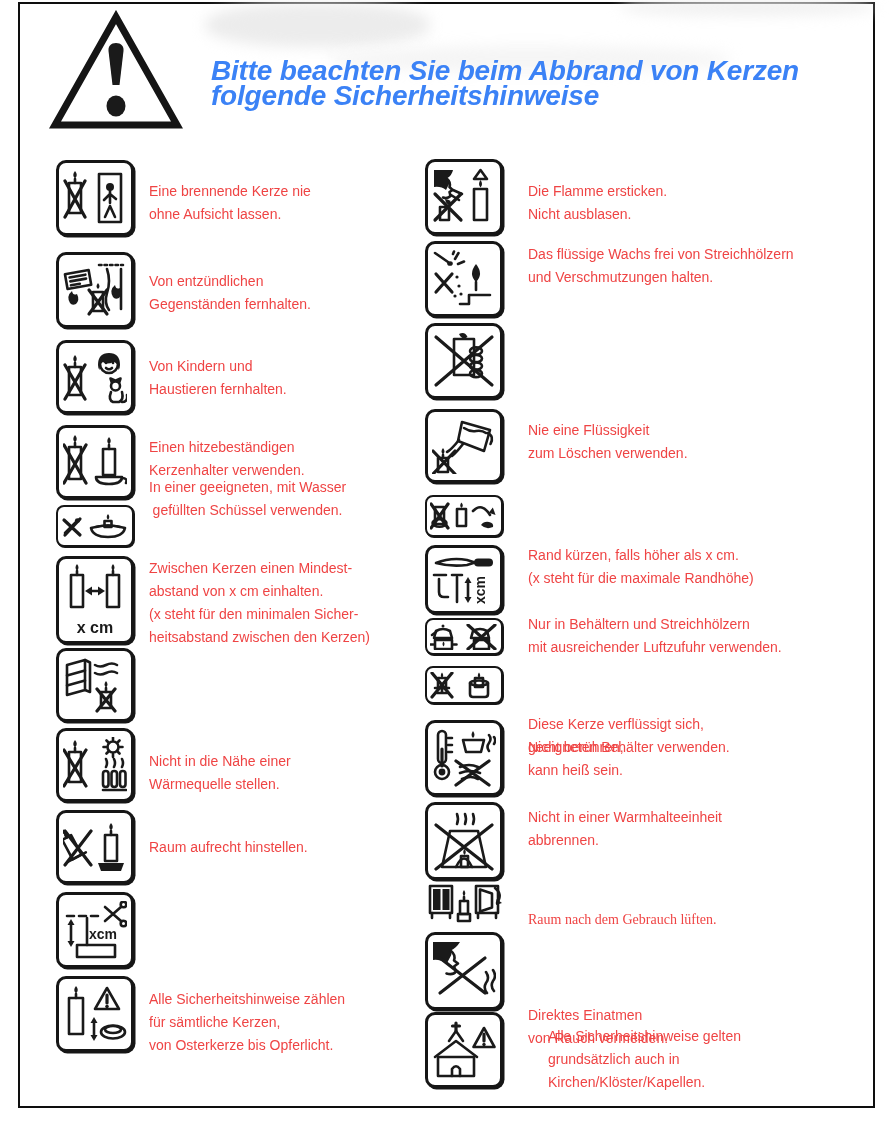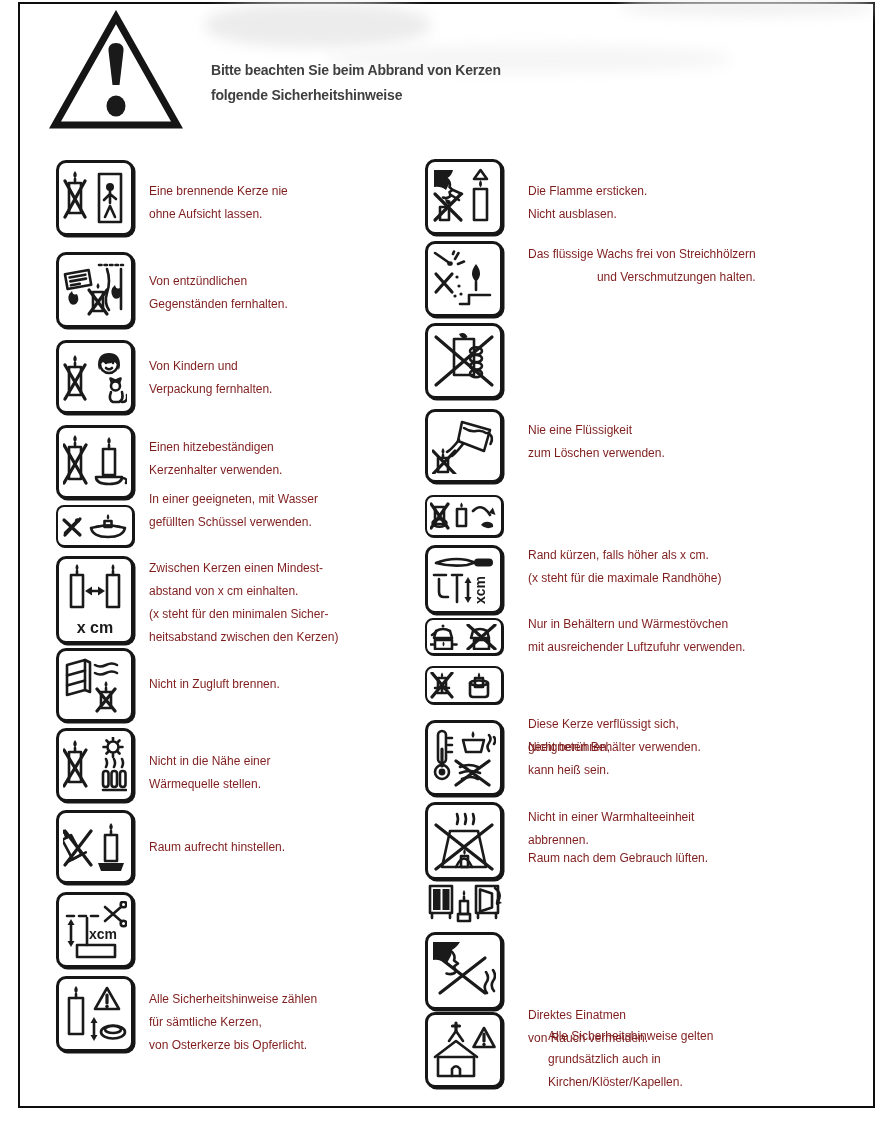--- a/index.html
+++ b/index.html
@@ -1,27 +1,27 @@
 <!DOCTYPE html>
 <html><head>
 <meta charset="utf-8">
 <style>
   html,body{margin:0;padding:0;background:#fff;}
   #stage{position:relative;width:892px;height:1125px;background:#fff;overflow:hidden;
          font-family:"Liberation Sans",sans-serif;color:#3a3a3a;}
   .frame{position:absolute;left:18px;top:2px;width:853px;height:1102px;border:2px solid #0e0e0e;}
   .smudge{position:absolute;background:#ececec;filter:blur(7px);border-radius:45%;}
-  .title{position:absolute;left:211px;top:58px;font-size:14px;font-weight:bold;color:#404040;
-         line-height:25px;letter-spacing:-0.2px;white-space:pre-line;}
+  .title{position:absolute;left:211px;top:58px;font-size:28px;font-weight:bold;color:#3b82f6;
+         line-height:25px;letter-spacing:-0.2px;white-space:pre-line;font-style:italic;}
   .warntri{position:absolute;left:48px;top:10px;}
   .ibox{position:absolute;box-sizing:border-box;background:#fff;border:3px solid #161616;border-radius:10px;
         box-shadow:1.5px 1.5px 0 #161616;display:flex;align-items:center;justify-content:center;}
   .ibox.short{border-width:2.5px;border-radius:8px;box-shadow:1px 1px 0 #161616;}
   .ibox.noborder{border:none;box-shadow:none;border-radius:0;}
-  .itext{position:absolute;font-size:12px;line-height:23px;white-space:pre-line;color:#7f1d1d;}
+  .itext{position:absolute;font-size:14px;line-height:23px;white-space:pre-line;color:#ef4444;}
   svg{display:block;}
   .ik{stroke:#1a1a1a;stroke-width:2.6;fill:none;stroke-linecap:round;stroke-linejoin:round;}
   .ikx{stroke:#1a1a1a;fill:none;stroke-linecap:round;stroke-width:3.2;}
   .ikf{fill:#1a1a1a;stroke:none;}
   .ikt{font-family:"Liberation Sans",sans-serif;font-weight:bold;fill:#1a1a1a;}
 </style>
 </head>
 <body>
 
 <div id="stage">
@@ -82,21 +82,21 @@
       <circle class="ikf" cx="43" cy="14" r="1.3"></circle>
         <circle class="ikf" cx="50" cy="14" r="1.3"></circle>
       <path class="ik" d="M43,19 q3,2.5 6,0" stroke-width="1.7"></path>
       <path class="ik" d="M49,34 l-1.5,-4.5 l4.5,2 M56,34 l1.5,-4.5 l-4.5,2" stroke-width="1.9"></path>
       <circle class="ik" cx="52.5" cy="37" r="4.5" stroke-width="1.9"></circle>
       <path class="ik" d="M48,43 q-3,8 2,10 h6 q5,-2 3,-10" stroke-width="1.9"></path>
       <path class="ik" d="M59,53 q6,0 5,-7" stroke-width="1.9"></path>
     </svg>
   </div>
   <div class="itext" style="left:149px;top:355px;">Von Kindern und
-Verpackung fernhalten.</div>
+Haustieren fernhalten.</div>
 
   <div class="ibox" style="left:56px;top:425px;width:78px;height:74px;">
     <svg width="64" height="56" viewBox="0 0 64 56">
       <path class="ikf" d="M12,1 q3.5,4 0,7.5 q-3.5,-3.5 0,-7.5"></path>
         <path class="ik" d="M12,9 v4"></path>
       <rect class="ik" x="6" y="13" width="12" height="32"></rect>
       <path class="ikx" d="M1,11 L23,49 M23,11 L1,49"></path>
       <path class="ikf" d="M46,3 q3.5,4 0,7.5 q-3.5,-3.5 0,-7.5"></path>
         <path class="ik" d="M46,11 v4"></path>
       <rect class="ik" x="40" y="15" width="12" height="26"></rect>
@@ -111,21 +111,21 @@
     <svg width="68" height="28" viewBox="0 0 68 28">
       <path class="ik" d="M4,21 L15,10" stroke-width="2.2"></path>
         <ellipse class="ikf" cx="16.5" cy="8.5" rx="2.6" ry="2.2"></ellipse>
       <path class="ikx" d="M3,8 L19,23 M19,7 L4,23" stroke-width="2.4"></path>
       <path class="ikf" d="M47,2 q2.6,3.2 0,5.8 q-2.6,-2.6 0,-5.8"></path>
       <rect class="ik" x="43.5" y="9" width="7" height="6" stroke-width="1.9"></rect>
       <path class="ik" d="M30,16 q17,-5 34,0 q-2,9 -17,9 q-15,0 -17,-9 z" stroke-width="2.3"></path>
       <path class="ik" d="M35,15 q12,-3 24,0" stroke-width="1.6"></path>
     </svg>
   </div>
-  <div class="itext" style="left:149px;top:488px;">In einer geeigneten, mit Wasser
+  <div class="itext" style="left:149px;top:476px;text-align:center;">In einer geeigneten, mit Wasser
 gefüllten Schüssel verwenden.</div>
 
   <div class="ibox" style="left:56px;top:556px;width:78px;height:88px;">
     <svg width="64" height="74" viewBox="0 0 64 74">
       <path class="ikf" d="M14,1 q3,3.8 0,7 q-3,-3.2 0,-7"></path>
         <path class="ik" d="M14,8 v4"></path>
       <path class="ikf" d="M50,1 q3,3.8 0,7 q-3,-3.2 0,-7"></path>
         <path class="ik" d="M50,8 v4"></path>
       <rect class="ik" x="8" y="12" width="12" height="32"></rect>
       <rect class="ik" x="44" y="12" width="12" height="32"></rect>
@@ -145,21 +145,20 @@
       <path class="ik" d="M4,8 L22,3 V33 L4,38 Z"></path>
       <path class="ik" d="M4,18.5 l18,-5 M4,28.5 l18,-5" stroke-width="1.7"></path>
       <path class="ik" d="M22,3 L27,5.5 V35 L22,33" stroke-width="2.2"></path>
       <path class="ik" d="M32,8 q5,3 11,0 t11,0 M32,16 q5,3 11,0 t11,0" stroke-width="2.3"></path>
       <path class="ikf" d="M43,24 q3,3.6 0,6.6 q-3,-3 0,-6.6"></path>
         <path class="ik" d="M43,31 v4" stroke-width="2.2"></path>
       <rect class="ik" x="38" y="35" width="10" height="16" stroke-width="2.4"></rect>
       <path class="ikx" d="M34,32 L52,54 M52,32 L34,54" stroke-width="2.8"></path>
     </svg>
   </div>
-  <div class="itext" style="left:149px;top:673px;">Nicht in Zugluft brennen.</div>
 
   <div class="ibox" style="left:56px;top:728px;width:78px;height:74px;">
     <svg width="64" height="56" viewBox="0 0 64 56">
       <path class="ikf" d="M12,3 q3.5,4 0,7.5 q-3.5,-3.5 0,-7.5"></path>
         <path class="ik" d="M12,11 v4"></path>
       <rect class="ik" x="6" y="15" width="12" height="30"></rect>
       <path class="ikx" d="M1,13 L23,49 M23,13 L1,49"></path>
       <circle class="ik" cx="50" cy="10" r="5.5" stroke-width="2.2"></circle>
       <path class="ik" d="M50,0.5 v2.5 M50,17 v3 M40.5,10 h3 M56.5,10 h3 M43.5,3.5 l2,2 M54.5,14.5 l2,2 M56.5,3.5 l-2,2 M45.5,14.5 l-2,2" stroke-width="1.8"></path>
       <path class="ik" d="M43,30 q2,-4 0,-8 M51,30 q2,-4 0,-8 M59,30 q2,-4 0,-8" stroke-width="1.9"></path>
@@ -247,21 +246,21 @@
       <path class="ikx" d="M4,24 L20,42 M20,24 L4,42" stroke-width="2.8"></path>
       <circle class="ikf" cx="25" cy="27" r="1.6"></circle>
         <circle class="ikf" cx="27" cy="36" r="1.6"></circle>
       <circle class="ikf" cx="23" cy="46" r="1.6"></circle>
         <circle class="ikf" cx="29" cy="44" r="1.6"></circle>
       <path class="ikf" d="M44,14 q8,10 0,18 q-8,-8 0,-18"></path>
       <path class="ik" d="M44,32 v8" stroke-width="2.4"></path>
       <path class="ik" d="M28,54 h9 v-9 h21"></path>
     </svg>
   </div>
-  <div class="itext" style="left:528px;top:243px;text-align:right;">Das flüssige Wachs frei von Streichhölzern
+  <div class="itext" style="left:528px;top:243px;">Das flüssige Wachs frei von Streichhölzern
 und Verschmutzungen halten.</div>
 
   <div class="ibox" style="left:425px;top:323px;width:78px;height:76px;">
     <svg width="64" height="58" viewBox="0 0 64 58">
       <path class="ikf" d="M27,2 q6,-3 8.5,3 q-5,4 -8.5,-3"></path>
       <rect class="ik" x="22" y="7" width="20" height="36"></rect>
       <ellipse class="ik" cx="44" cy="19" rx="6" ry="3.6" stroke-width="2.1"></ellipse>
       <ellipse class="ik" cx="44" cy="26.5" rx="6" ry="3.6" stroke-width="2.1"></ellipse>
       <ellipse class="ik" cx="44" cy="34" rx="6" ry="3.6" stroke-width="2.1"></ellipse>
       <ellipse class="ik" cx="44" cy="41.5" rx="6" ry="3.6" stroke-width="2.1"></ellipse>
@@ -318,21 +317,21 @@
       <path class="ik" d="M6,7 q7,-4 14,0 l2,7 h-18 z" stroke-width="1.9"></path>
       <path class="ik" d="M6,8 l-4,3" stroke-width="1.9"></path>
       <rect class="ik" x="5" y="16" width="17" height="9" stroke-width="1.9"></rect>
       <path class="ikf" d="M13.5,17.5 q2,2.5 0,5 q-2,-2.5 0,-5"></path>
       <path class="ik" d="M0.5,20.5 h3 M26.5,20.5 h-3" stroke-width="1.6"></path>
       <path class="ik" d="M43,7 q7,-4 14,0 l2,7 h-18 z" stroke-width="1.9"></path>
       <rect class="ik" x="44" y="16" width="15" height="9" stroke-width="1.9"></rect>
       <path class="ikx" d="M38,1 L65,25 M65,1 L38,25" stroke-width="2.6"></path>
     </svg>
   </div>
-  <div class="itext" style="left:528px;top:613px;">Nur in Behältern und Wärmestövchen
+  <div class="itext" style="left:528px;top:613px;">Nur in Behältern und Streichhölzern
 mit ausreichender Luftzufuhr verwenden.</div>
 
   <div class="ibox short" style="left:425px;top:666px;width:78px;height:38px;">
     <svg width="68" height="27" viewBox="0 0 68 27">
       <path class="ikf" d="M12,0.5 q2.4,3 0,5.5 q-2.4,-2.5 0,-5.5"></path>
       <rect class="ik" x="8" y="6" width="8" height="10" stroke-width="2"></rect>
       <path class="ik" d="M5,16 h14 M12,16 v5 M7,21 h10" stroke-width="1.9"></path>
       <path class="ikx" d="M2,1 L22,25 M22,1 L2,25" stroke-width="2.4"></path>
       <path class="ikf" d="M49,0.5 q2.4,3 0,5.5 q-2.4,-2.5 0,-5.5"></path>
       <rect class="ik" x="45" y="6" width="8" height="9" stroke-width="1.9"></rect>
@@ -383,21 +382,21 @@
         <path class="ik" d="M36,14 v4" stroke-width="2"></path>
       <rect class="ik" x="32" y="18" width="8" height="13" stroke-width="2.1"></rect>
       <path class="ik" d="M30,31 h12 v7 h-12 z" stroke-width="1.9"></path>
       <rect class="ik" x="48" y="3" width="22" height="27" stroke-width="2.2"></rect>
       <path class="ik" d="M52,6.5 L64,10.5 V24.5 L52,28.5 z" stroke-width="1.9"></path>
       <path class="ik" d="M67,5 q8,6 2,15" stroke-width="2.1"></path>
       <path class="ikf" d="M68,22 l0.5,-6 5.5,4 z"></path>
       <path class="ik" d="M50,30 v5 M68,30 v5" stroke-width="1.9"></path>
     </svg>
   </div>
-  <div class="itext" style="left:528px;top:847px;">Raum nach dem Gebrauch lüften.</div>
+  <div class="itext" style="left:528px;top:908px;font-family:Liberation Serif, serif;">Raum nach dem Gebrauch lüften.</div>
 
   <div class="ibox" style="left:425px;top:932px;width:78px;height:78px;">
     <svg width="64" height="60" viewBox="0 0 64 60">
       <path class="ikf" d="M1,1 h27 q-4,6.5 -9.5,8.5 q2,3 0,6 l-4,7.5 q-6.5,-5 -13.5,-4 z"></path>
       <path class="ik" d="M19,10 q5,4 3,9.5 l4,3 -4,3 2,5 q-3,4 -9.5,2" stroke-width="2.1"></path>
       <path class="ikx" d="M8,17 L53,52 M53,17 L8,52" stroke-width="4.5"></path>
       <path class="ik" d="M54,31 q4,6 0,11 q-3,5 1,10 M61,29 q4,6 0,11 q-3,5 1,10" stroke-width="2.3"></path>
     </svg>
   </div>
   <div class="itext" style="left:528px;top:960px;margin-top:44px;">Direktes Einatmen

